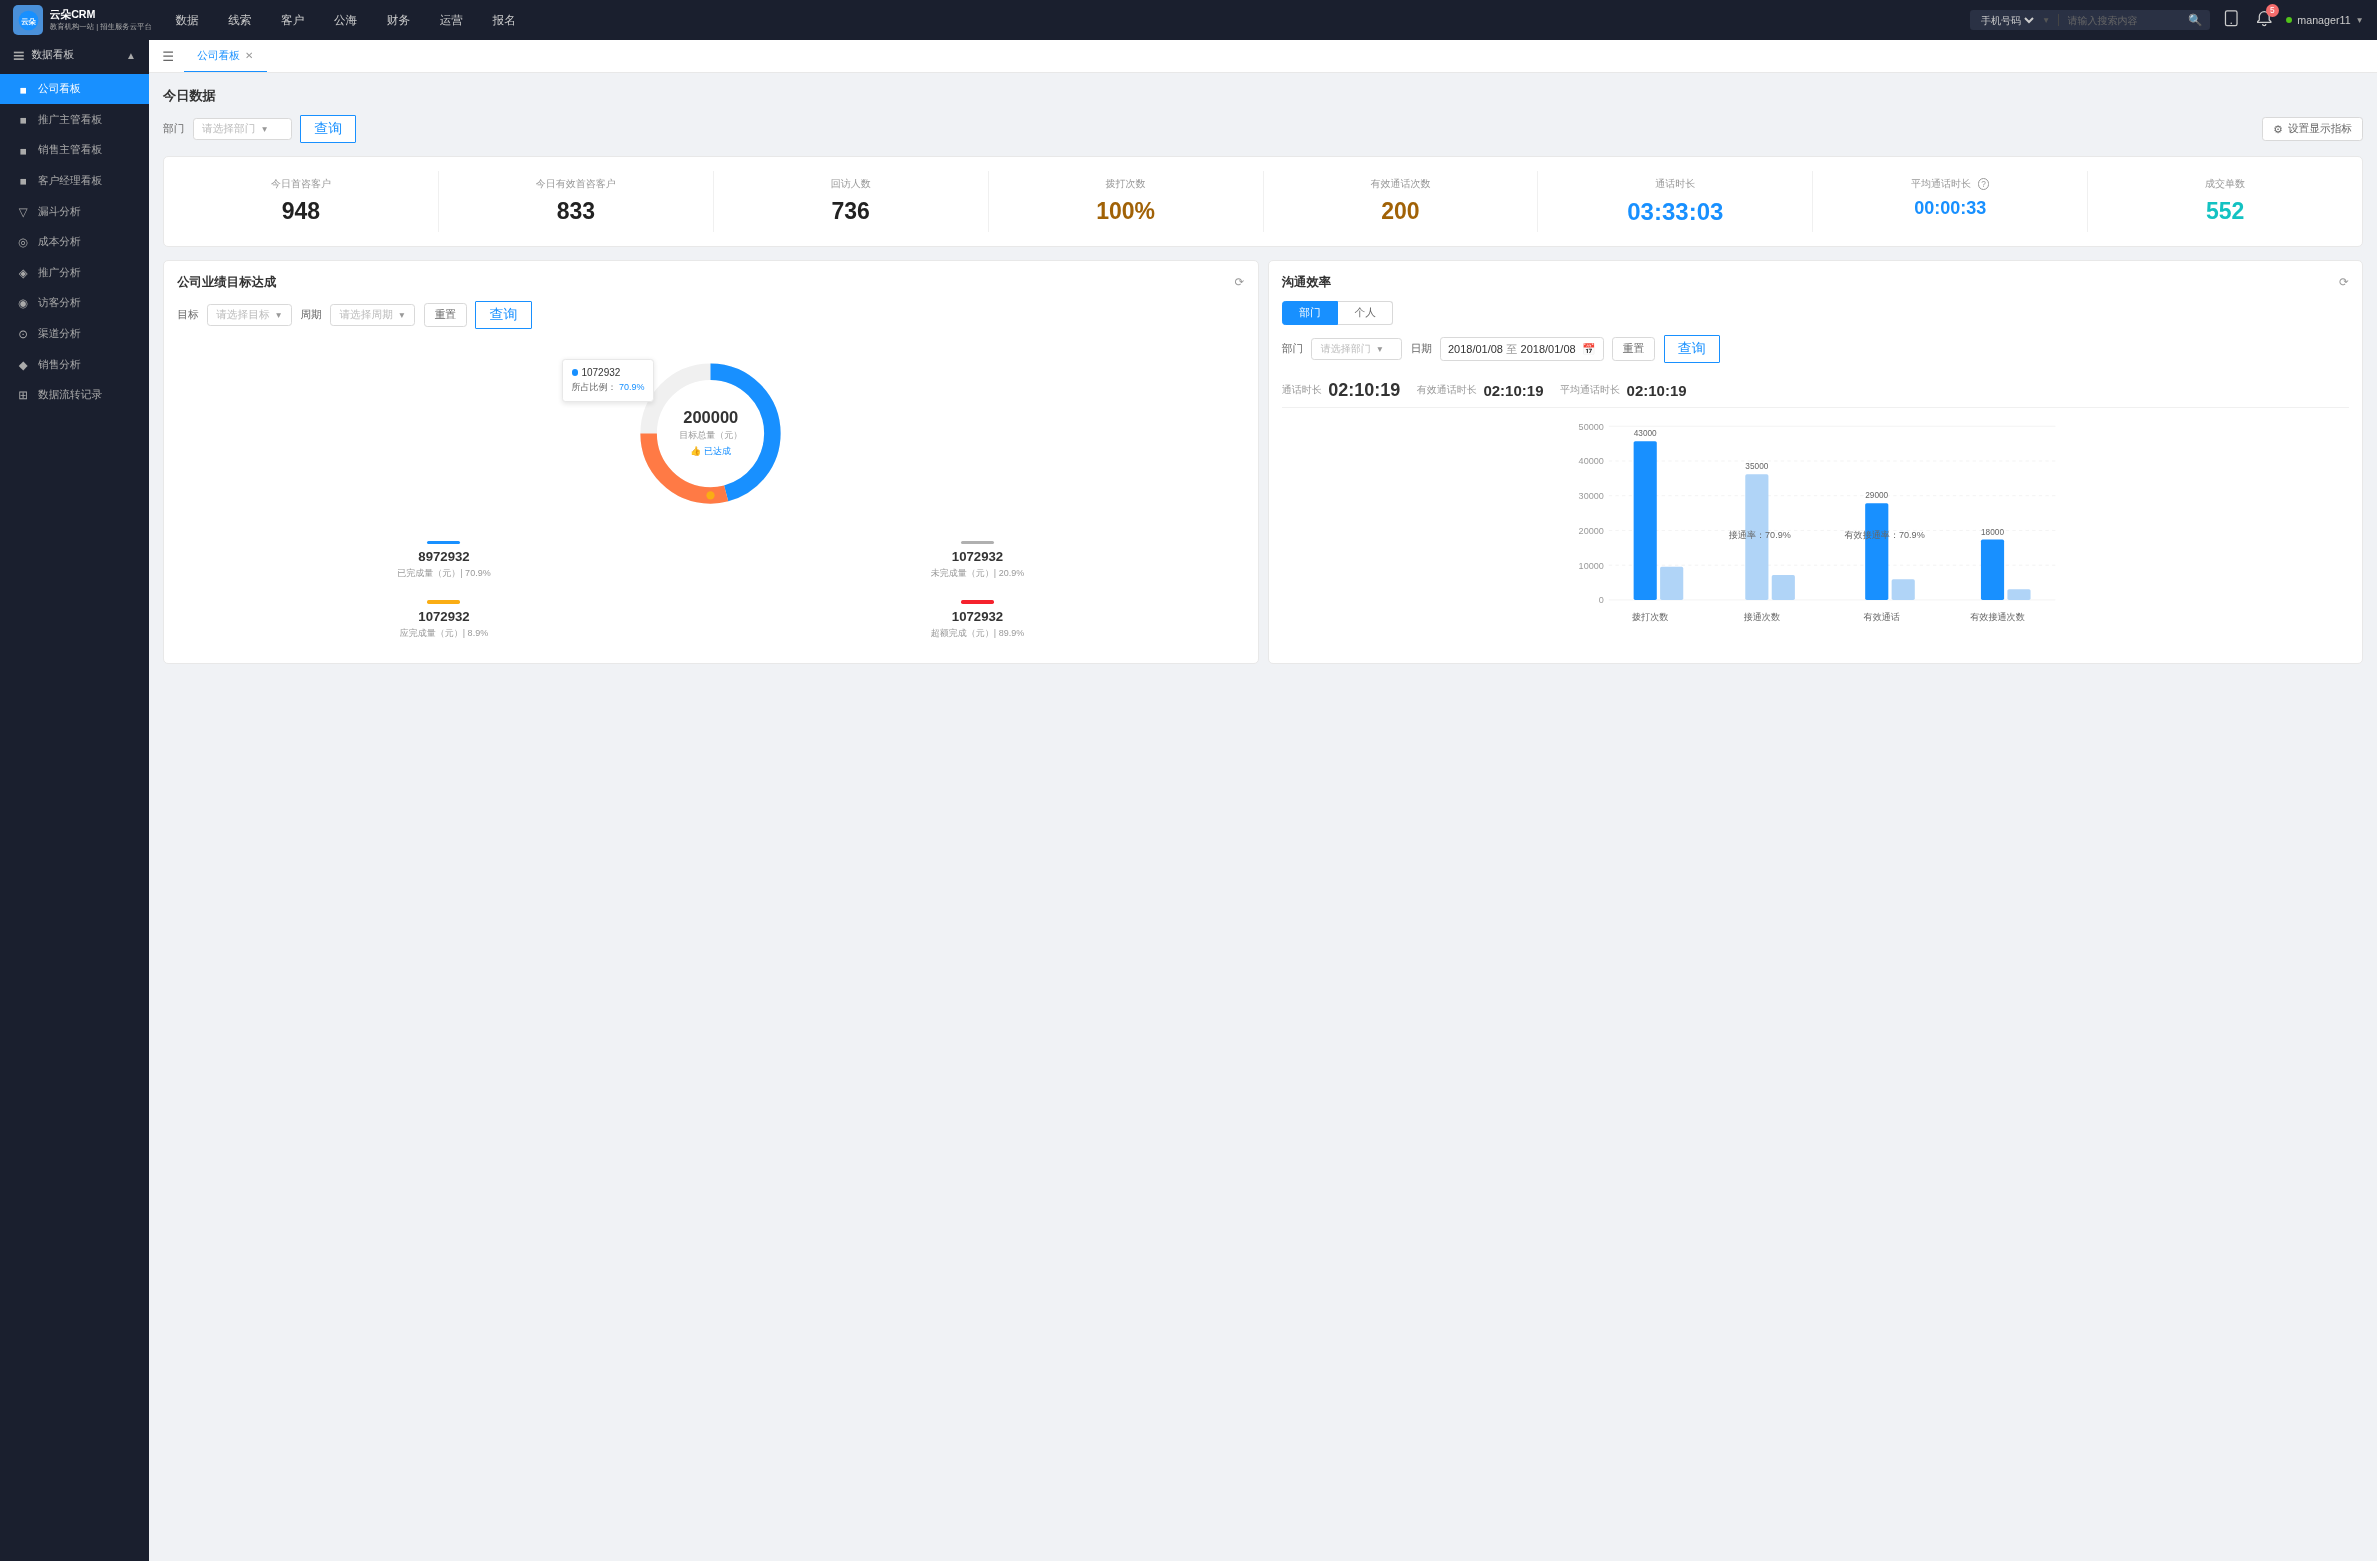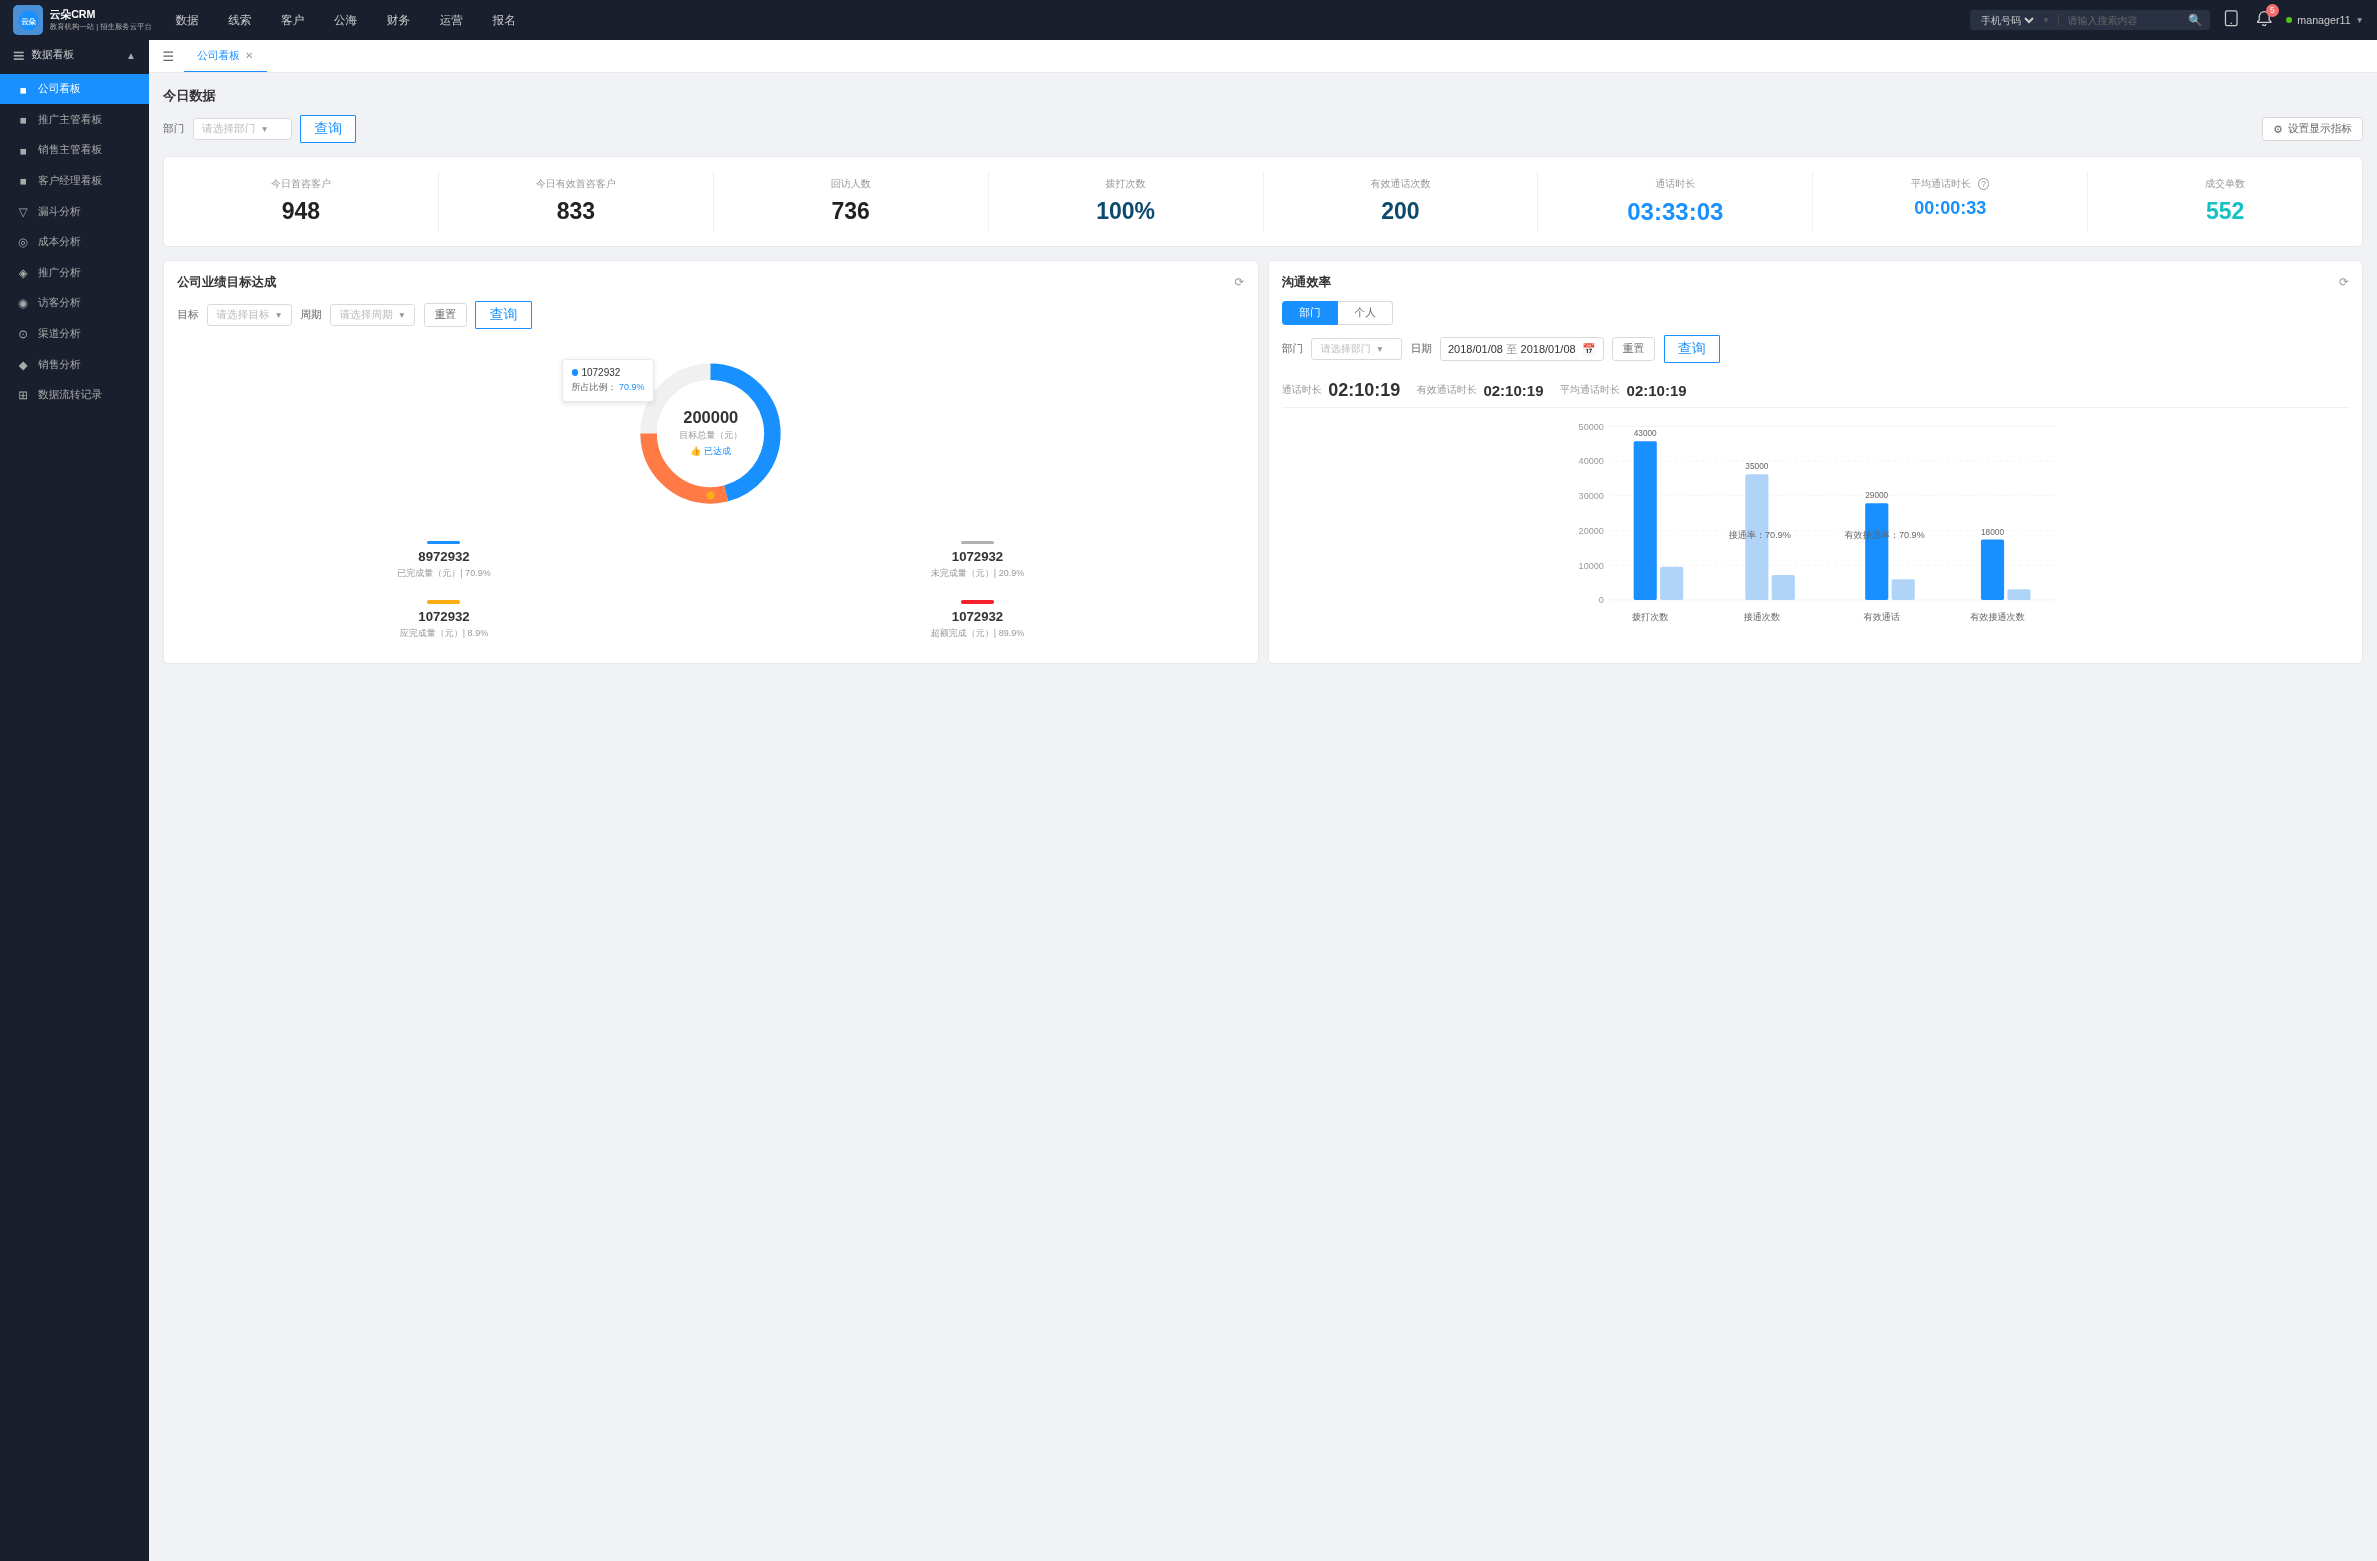--- a/index.html
+++ b/index.html
@@ -59,21 +59,21 @@
     .settings-btn { display: flex; align-items: center; gap: 5px; border: 0.8px solid #d9d9d9; border-radius: 3.3px; padding: 4.1px 10px; font-size: 10.7px; color: #666; cursor: pointer; background: white; }
 
     
     .stats-row { display: flex; background: white; border-radius: 5px; padding: 13.2px 0; margin-bottom: 13.2px; border: 0.8px solid #e8e8e8; }
     .stat-item { flex: 1; text-align: center; border-right: 0.8px solid #f0f0f0; padding: 6.6px 13.2px; }
     .stat-item:last-child { border-right: none; }
     .stat-label { font-size: 10px; color: #999; margin-bottom: 6.6px; }
     .stat-value { font-size: 23px; font-weight: bold; }
     .stat-value.black { color: #222; }
     .stat-value.blue { color: #1890ff; }
-    .stat-value.blue2 { color: #0c4a6e; }
+    .stat-value.blue2 { color: #a16207; }
     .stat-value.cyan { color: #13c2c2; }
 
     
     .charts-row { display: flex; gap: 9px; }
     .chart-card { background: white; border-radius: 5px; border: 0.8px solid #e8e8e8; padding: 13.2px; }
     .chart-card.left { flex: 1; }
     .chart-card.right { flex: 1; }
 
     .chart-header { display: flex; align-items: center; justify-content: space-between; margin-bottom: 10px; }
     .chart-title { font-size: 12.4px; font-weight: bold; color: #333; }

